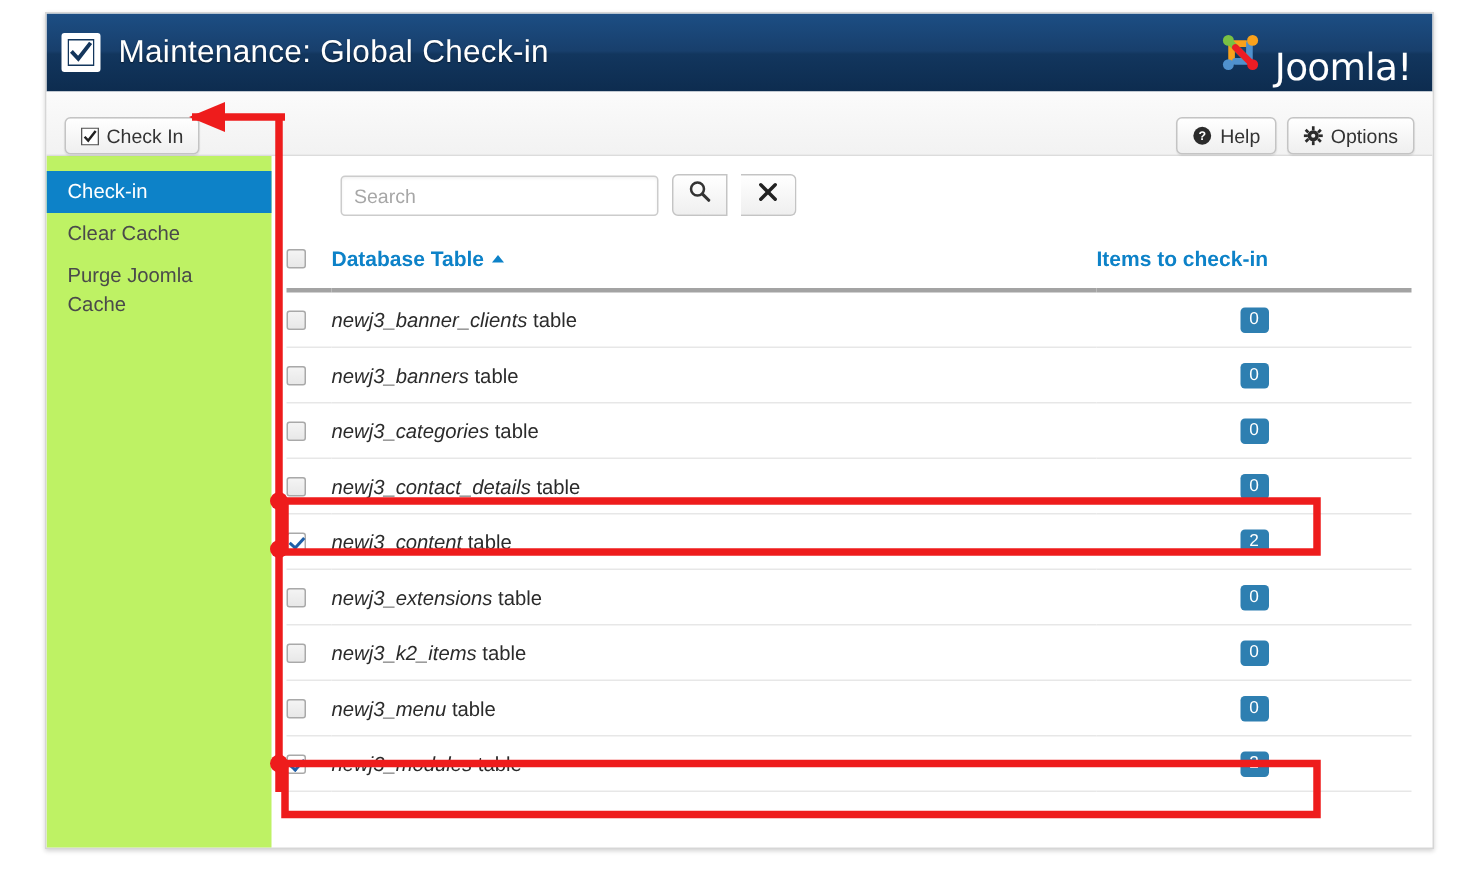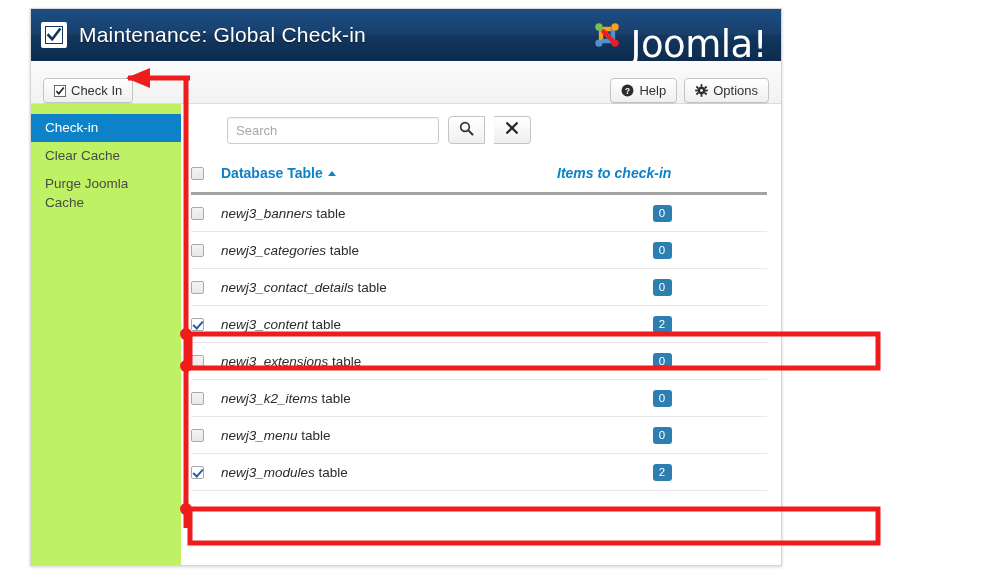--- a/index.html
+++ b/index.html
@@ -13,21 +13,21 @@
     font-family: "Liberation Sans", sans-serif;
     overflow: hidden;
     position: relative;
   }
 
   
   #app-frame {
     position: absolute;
     left: 30px;
     top: 8px;
-    width: 752px;
+    width: 926px;
     height: 558px;
     background: #ffffff;
     border: 1px solid #d6d6d6;
     box-shadow: 0 1px 3px rgba(0,0,0,0.18);
     box-sizing: border-box;
     overflow: hidden;
   }
 
   
   #header-bar {
@@ -61,21 +61,21 @@
   }
   #joomla-logo {
     margin-left: auto;
     display: flex;
     align-items: center;
     gap: 6px;
   }
   #joomla-logo .jmark { width: 34px; height: 34px; display:block; }
   #joomla-logo .jword {
     color: #ffffff;
-    font-size: 37px;
+    font-size: 25px;
     letter-spacing: -0.5px;
     font-family: "DejaVu Sans", sans-serif;
     line-height: 1;
     position: relative;
     top: -1px;
     margin-top: 20px;
   }
 
   
   #toolbar {
@@ -193,21 +193,21 @@
   }
   .sort-caret {
     display: inline-block;
     margin-left: 5px;
     width: 0; height: 0;
     border-left: 4px solid transparent;
     border-right: 4px solid transparent;
     border-bottom: 5px solid #0d82c8;
     vertical-align: 2px;
   }
-  th.count-col { text-align: center; font-style: italic; }
+  th.count-col { text-align: center; }
   #check-table td {
     padding: 8px 0;
     border-bottom: 1px solid #e7e7e7;
     font-size: 13.5px;
     color: #333333;
     vertical-align: middle;
     height: 20px;
   }
   td.chk-col { text-align: left; padding-left: 6px; }
   td.name-col { padding-left: 2px; }
@@ -385,20 +385,25 @@
               </span>
             </th>
             <th class="count-col">
               <span class="th-link">Items to check-in</span>
             </th>
           </tr>
         </thead>
         <tbody id="table-body">
             <tr>
               <td class="chk-col"><span class="box-chk"></span></td>
+              <td class="name-col"><span class="tbl-name">newj3_banner_clients</span><span class="tbl-suffix"> table</span></td>
+              <td class="count-col"><span class="badge">0</span></td>
+            </tr>
+            <tr>
+              <td class="chk-col"><span class="box-chk"></span></td>
               <td class="name-col"><span class="tbl-name">newj3_banners</span><span class="tbl-suffix"> table</span></td>
               <td class="count-col"><span class="badge">0</span></td>
             </tr>
             <tr>
               <td class="chk-col"><span class="box-chk"></span></td>
               <td class="name-col"><span class="tbl-name">newj3_categories</span><span class="tbl-suffix"> table</span></td>
               <td class="count-col"><span class="badge">0</span></td>
             </tr>
             <tr>
               <td class="chk-col"><span class="box-chk"></span></td>

